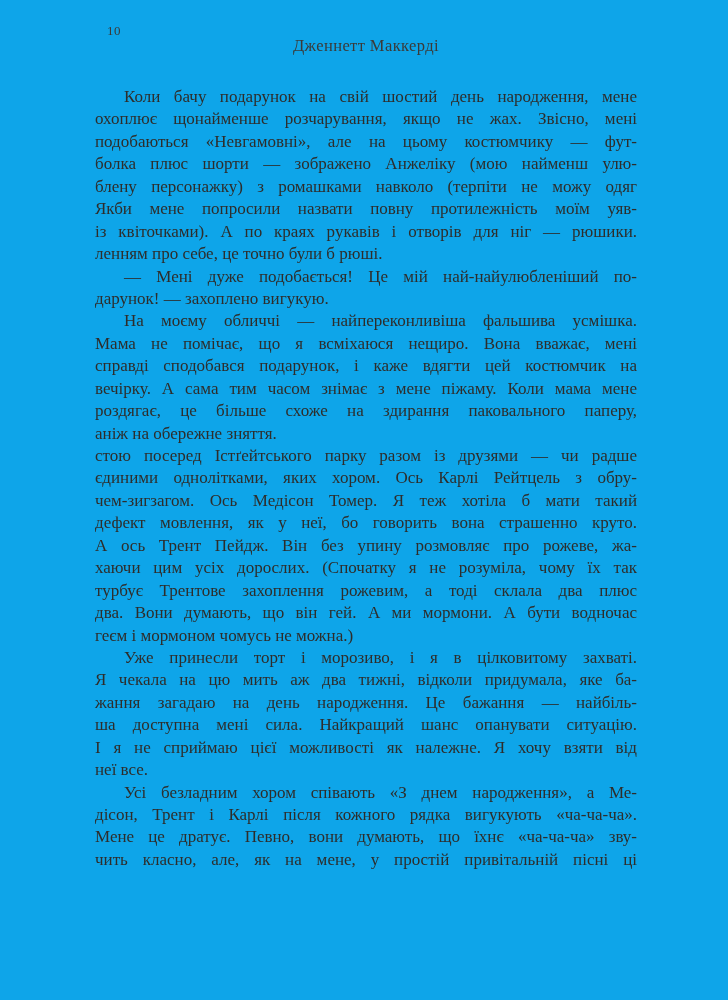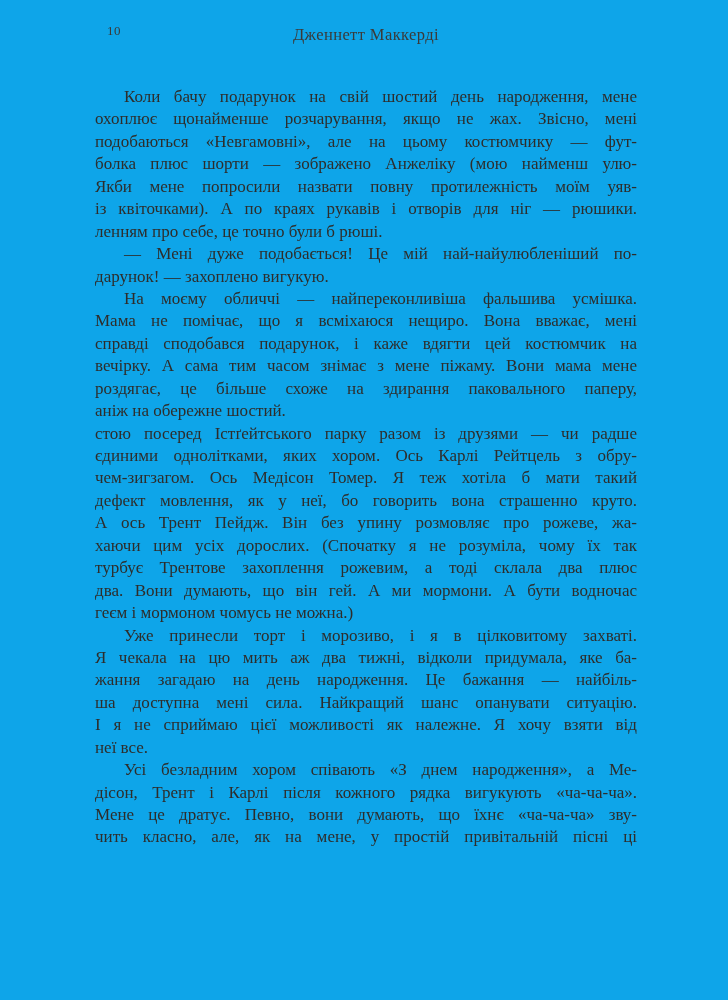--- a/index.html
+++ b/index.html
@@ -28,21 +28,21 @@
     left: 12px;
     top: 3px;
     font-size: 13px;
     letter-spacing: 0.5px;
     color: #3b3a38;
   }
   .header-title {
     position: absolute;
     left: 0;
     right: 0;
-    top: 5px;
+    top: 16px;
     text-align: center;
     font-size: 16.5px;
     letter-spacing: 0.4px;
     color: #3b3a38;
   }
   .body-text {
     position: absolute;
     left: 95px;
     top: 86px;
     width: 542px;
@@ -72,31 +72,32 @@
   <div class="running-head">
     <span class="page-number">10</span>
     <span class="header-title">Дженнетт Маккерді</span>
   </div>
 
   <div class="body-text" id="body-text">
       <div class="text-line para-first">Коли бачу подарунок на свій шостий день народження, мене</div>
       <div class="text-line">охоплює щонайменше розчарування, якщо не жах. Звісно, мені</div>
       <div class="text-line">подобаються «Невгамовні», але на цьому костюмчику — фут-</div>
       <div class="text-line">болка плюс шорти — зображено Анжеліку (мою найменш улю-</div>
+      <div class="text-line">блену персонажку) з ромашками навколо (терпіти не можу одяг</div>
       <div class="text-line">Якби мене попросили назвати повну протилежність моїм уяв-</div>
       <div class="text-line">із квіточками). А по краях рукавів і отворів для ніг — рюшики.</div>
       <div class="text-line para-last">ленням про себе, це точно були б рюші.</div>
       <div class="text-line para-first">— Мені дуже подобається! Це мій най-найулюбленіший по-</div>
       <div class="text-line para-last">дарунок! — захоплено вигукую.</div>
       <div class="text-line para-first">На моєму обличчі — найпереконливіша фальшива усмішка.</div>
       <div class="text-line">Мама не помічає, що я всміхаюся нещиро. Вона вважає, мені</div>
       <div class="text-line">справді сподобався подарунок, і каже вдягти цей костюмчик на</div>
-      <div class="text-line">вечірку. А сама тим часом знімає з мене піжаму. Вони мама мене</div>
+      <div class="text-line">вечірку. А сама тим часом знімає з мене піжаму. Коли мама мене</div>
       <div class="text-line">роздягає, це більше схоже на здирання паковального паперу,</div>
-      <div class="text-line para-last">аніж на обережне шостий.</div>
+      <div class="text-line para-last">аніж на обережне зняття.</div>
       <div class="text-line">стою посеред Істґейтського парку разом із друзями — чи радше</div>
       <div class="text-line">єдиними однолітками, яких хором. Ось Карлі Рейтцель з обру-</div>
       <div class="text-line">чем-зигзагом. Ось Медісон Томер. Я теж хотіла б мати такий</div>
       <div class="text-line">дефект мовлення, як у неї, бо говорить вона страшенно круто.</div>
       <div class="text-line">А ось Трент Пейдж. Він без упину розмовляє про рожеве, жа-</div>
       <div class="text-line">хаючи цим усіх дорослих. (Спочатку я не розуміла, чому їх так</div>
       <div class="text-line">турбує Трентове захоплення рожевим, а тоді склала два плюс</div>
       <div class="text-line">два. Вони думають, що він гей. А ми мормони. А бути водночас</div>
       <div class="text-line para-last">геєм і мормоном чомусь не можна.)</div>
       <div class="text-line para-first">Уже принесли торт і морозиво, і я в цілковитому захваті.</div>

